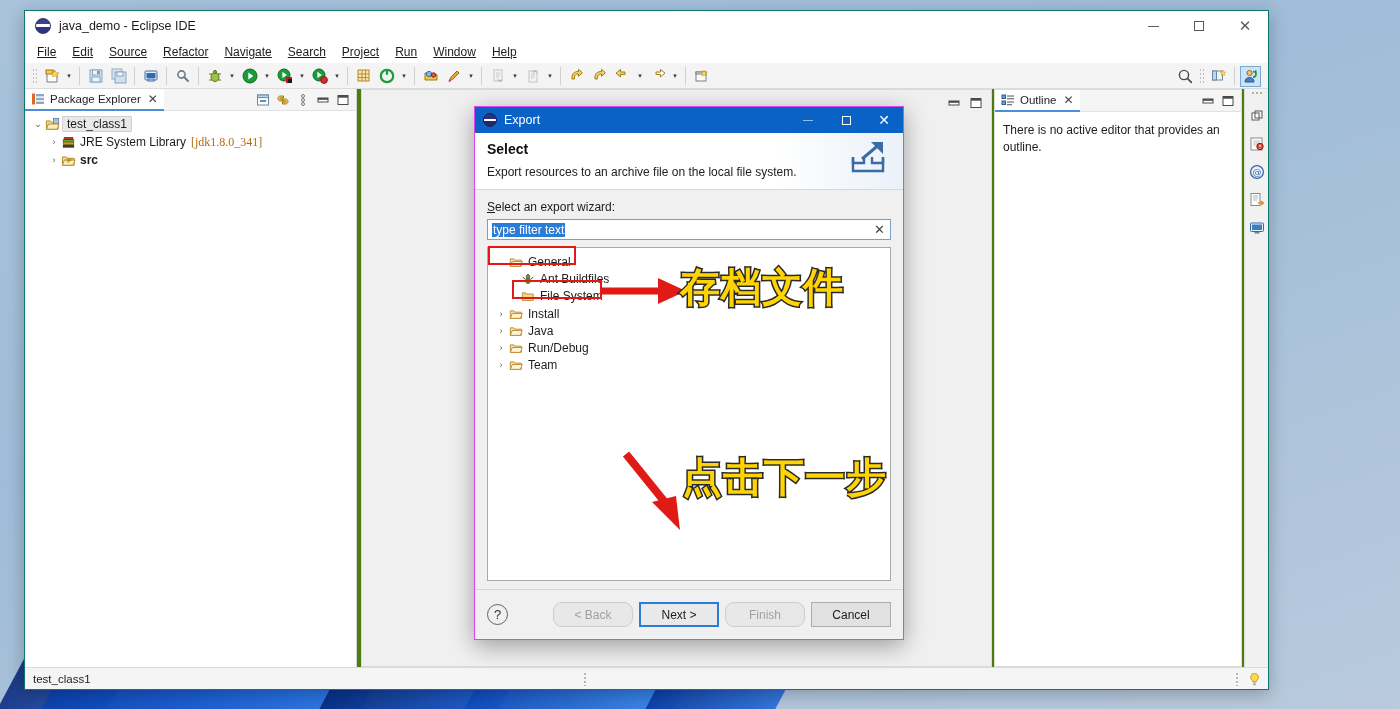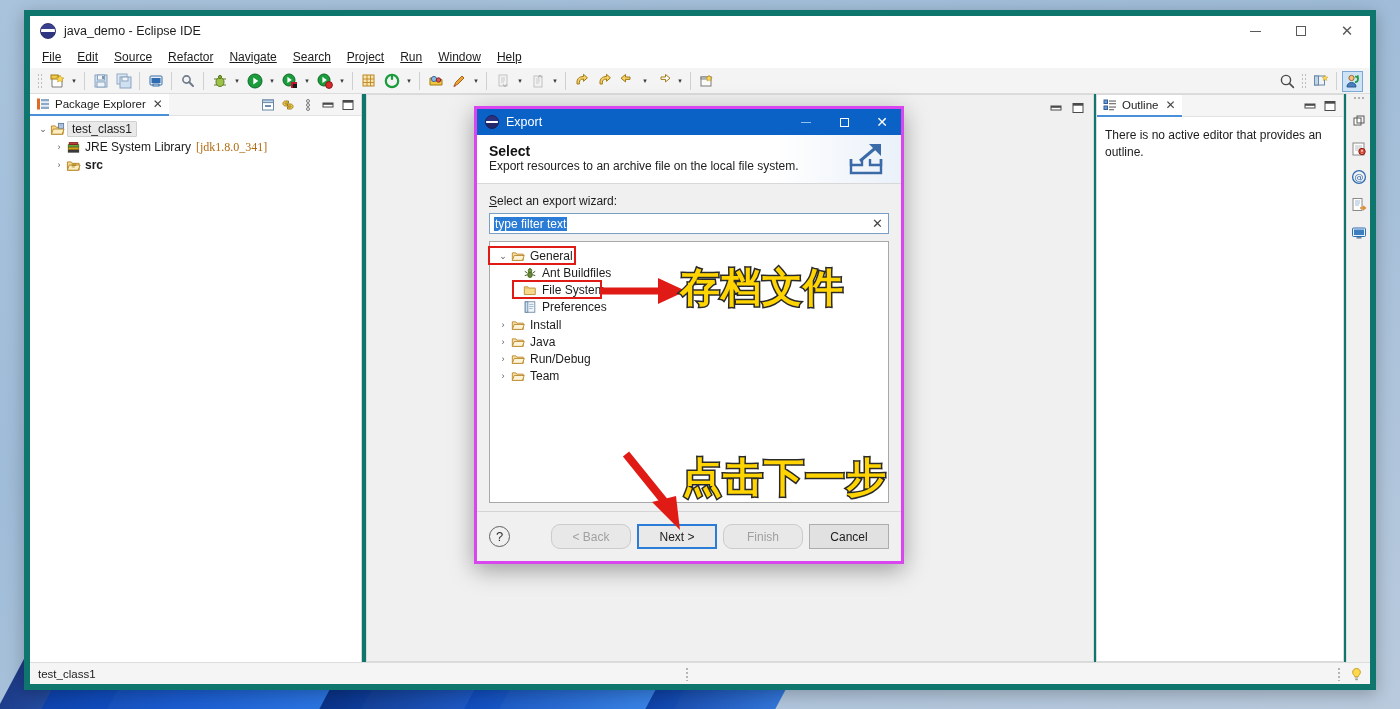--- a/index.html
+++ b/index.html
@@ -34,23 +34,23 @@
            background: linear-gradient(105deg,#0d47b8,#3a8bf0); }
   .wp-b4 { left: 0px;   bottom: -50px; width: 110px; height: 110px;
            background: linear-gradient(105deg,#14307e,#2861c4); }
   .wp-b5 { left: 640px; bottom: -60px; width: 130px; height: 100px;
            background: linear-gradient(105deg,#0a3aa0,#2f78e0); }
 
   
   .eclipse-window {
     position: absolute;
     left: 24px; top: 10px;
-    width: 1352px; height: 680px;
+    width: 1245px; height: 680px;
     background: #ffffff;
-    border: 6px solid #0f766e;
+    border: 1px solid #0f766e;
     box-shadow: 0 4px 16px rgba(0,0,0,.25);
     z-index: 1;
     display: flex;
     flex-direction: column;
   }
 
   
   .titlebar {
     height: 30px;
     background: #ffffff;
@@ -135,21 +135,21 @@
   .tb-sep { width: 1px; height: 18px; background:#d0d0d0; margin: 0 4px; }
   .tb-right {
     position: absolute; right: 6px; top: 0; height: 26px;
     display: flex; align-items: center;
   }
 
   
   .workbench {
     flex: 1 1 auto;
     display: flex;
-    background: #0f766e;
+    background: #4d7c0f;
     min-height: 0;
   }
 
   
   .pkg-explorer {
     width: 332px;
     background: #ffffff;
     border-right: 1px solid #d4d4d4;
     display: flex;
     flex-direction: column;
@@ -279,23 +279,23 @@
   .sb-grip {
     width: 4px; height: 14px;
     background-image: radial-gradient(#b5b5b5 1px, transparent 1px);
     background-size: 4px 4px;
   }
 
   
   .dialog {
     position: absolute;
     left: 474px; top: 106px;
-    width: 430px; height: 458px;
+    width: 430px; height: 534px;
     background: #f0f0f0;
-    border: 3px solid #d946ef;
+    border: 1px solid #d946ef;
     box-shadow: 0 6px 22px rgba(0,0,0,.35);
     z-index: 5;
     display: flex; flex-direction: column;
   }
   .dlg-titlebar {
     height: 26px;
     background: #0a62c7;
     display: flex; align-items: center;
     flex: 0 0 26px;
     position: relative;
@@ -321,21 +321,21 @@
 
   .dlg-header {
     background: #ffffff;
     border-bottom: 1px solid #d8d8d8;
     padding: 8px 12px 10px 12px;
     position: relative;
     flex: 0 0 auto;
     background-image: linear-gradient(to right, #ffffff 70%, #eaf1f9 100%);
   }
   .dlg-h-title { font-size: 14px; font-weight: bold; color: #111; }
-  .dlg-h-desc { font-size: 12px; color: #222; }
+  .dlg-h-desc { font-size: 12px; color: #222; margin-top: 8px; }
   .dlg-h-icon { position: absolute; right: 12px; top: 6px; }
 
   .dlg-content {
     flex: 1 1 auto;
     padding: 10px 12px 8px 12px;
     display: flex; flex-direction: column;
     min-height: 0;
   }
   .dlg-label { font-size: 12px; color:#1c1c1c; margin-bottom: 5px; }
   .dlg-label u { text-decoration: underline; }
@@ -933,30 +933,20 @@
       <div class="wt-row" style="padding-left:32px;">
         <span class="wt-ico">
           <svg width="14" height="14" viewBox="0 0 16 16">
             <path d="M1.5 13.2V4.4h4l1.2 1.5H14v7.3z" fill="#f7d98a" stroke="#b8862a"></path>
             <path d="M1.5 5.9H14" stroke="#d8b76a"></path>
           </svg>
         </span>
         <span class="wt-lbl">File System</span>
       </div>
 
-      <div class="wt-row" style="padding-left:32px;">
-        <span class="wt-ico">
-          <svg width="14" height="14" viewBox="0 0 16 16">
-            <rect x="2.5" y="2" width="11" height="12" fill="#f2f6fa" stroke="#6a87a5"></rect>
-            <rect x="2.5" y="2" width="3" height="12" fill="#cfe0f0" stroke="#6a87a5"></rect>
-            <path d="M7 5h5M7 7.4h5M7 9.8h4" stroke="#8aa8c8" stroke-width=".9"></path>
-          </svg>
-        </span>
-        <span class="wt-lbl">Preferences</span>
-      </div>
 
       <div class="wt-row" style="padding-left:6px;margin-top:1px;">
         <span class="wt-arrow">›</span>
         <span class="wt-ico">
           <svg width="14" height="14" viewBox="0 0 16 16">
             <path d="M1.5 13V4.4h4l1.2 1.5H14V13z" fill="#f9e0a4" stroke="#b8862a"></path>
             <path d="M1.5 13l2.2-5.6H15.2L13 13z" fill="#fdf3d6" stroke="#b8862a"></path>
           </svg>
         </span>
         <span class="wt-lbl">Install</span>

